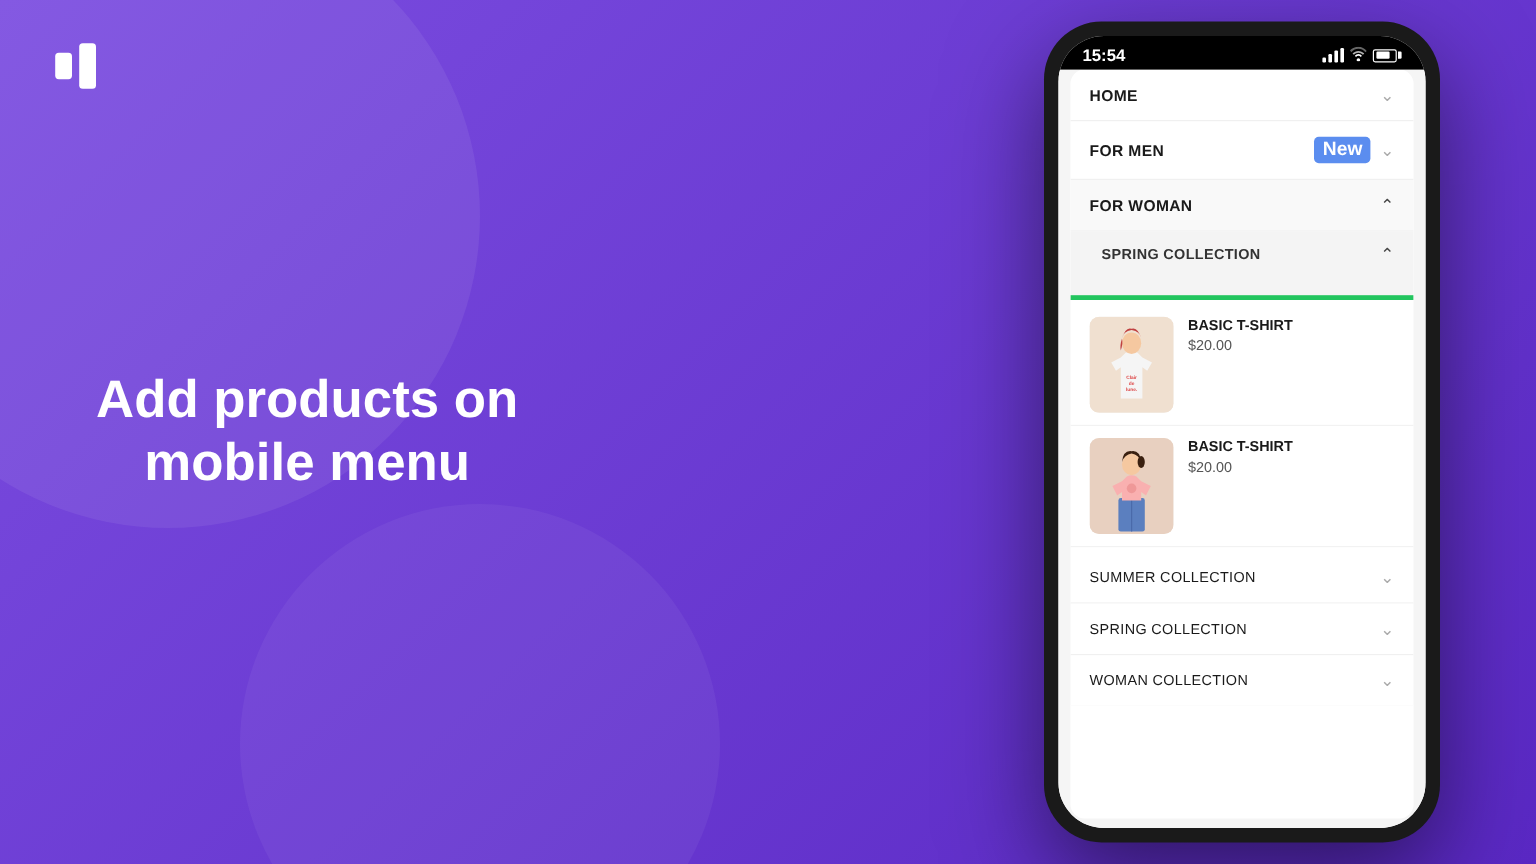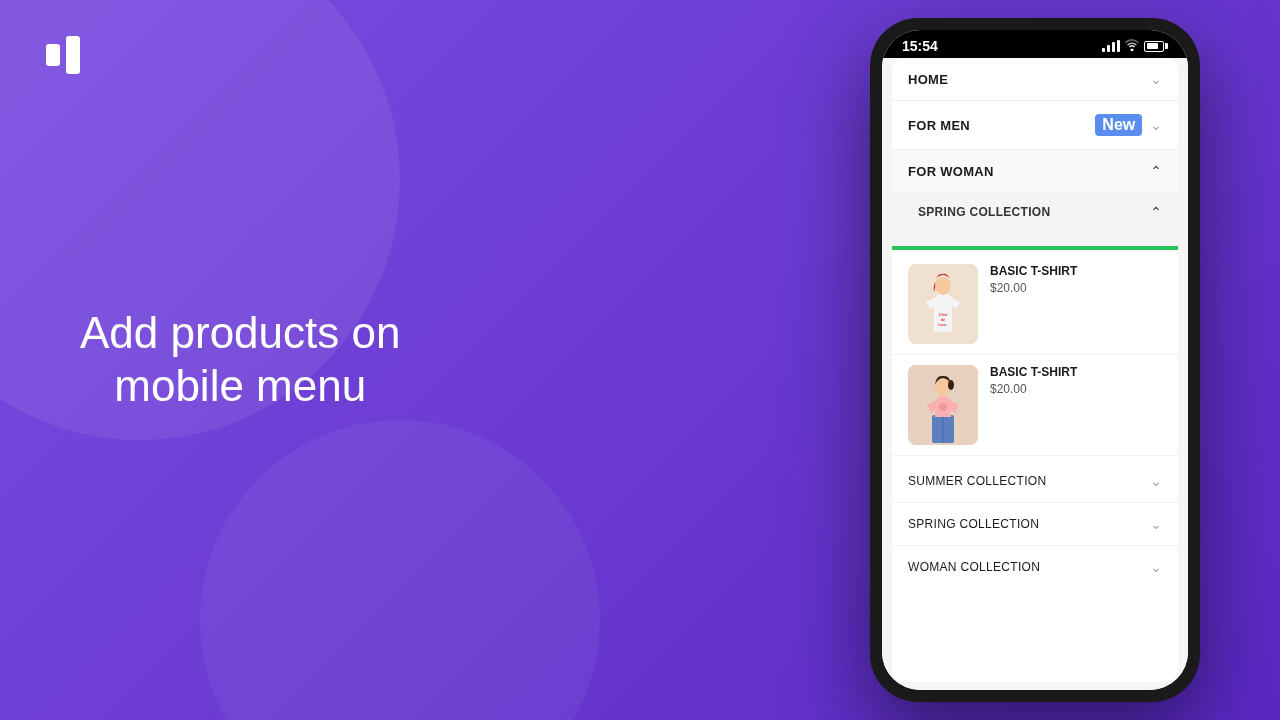--- a/index.html
+++ b/index.html
@@ -56,21 +56,21 @@
     }
 
     
     .headline {
       position: absolute;
       left: 80px;
       top: 50%;
       transform: translateY(-50%);
       color: white;
       font-size: 44px;
-      font-weight: 400;
+      font-weight: 700;
       line-height: 1.2;
       max-width: 430px;
       text-align: center;
     }
 
     
     .phone-wrapper {
       position: absolute;
       right: 80px;
       top: 18px;

